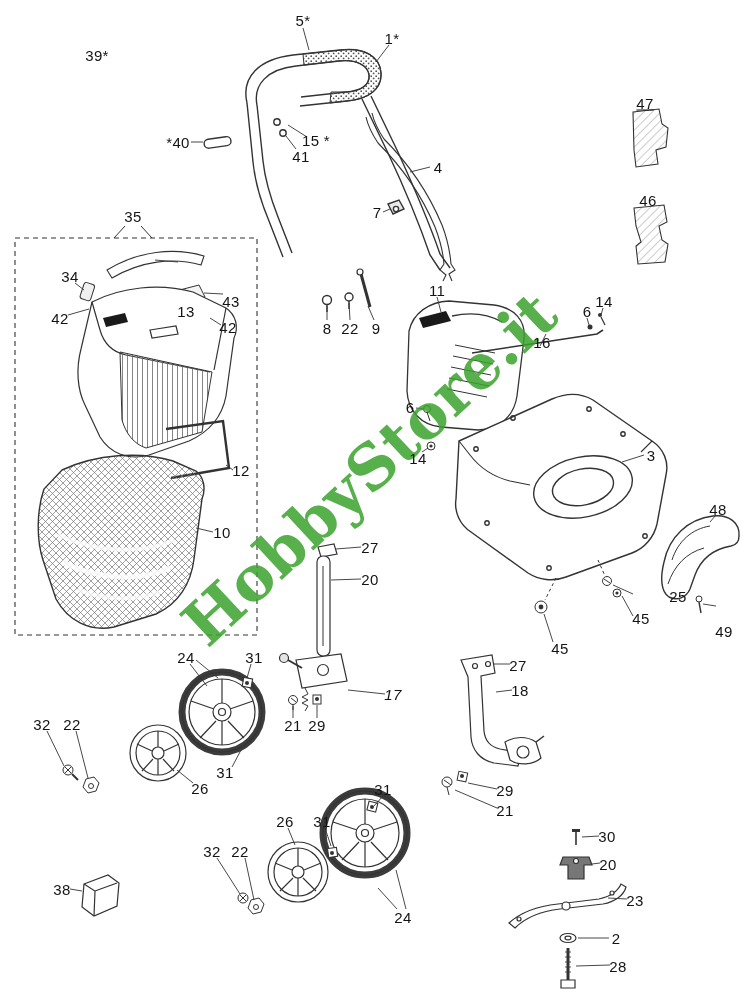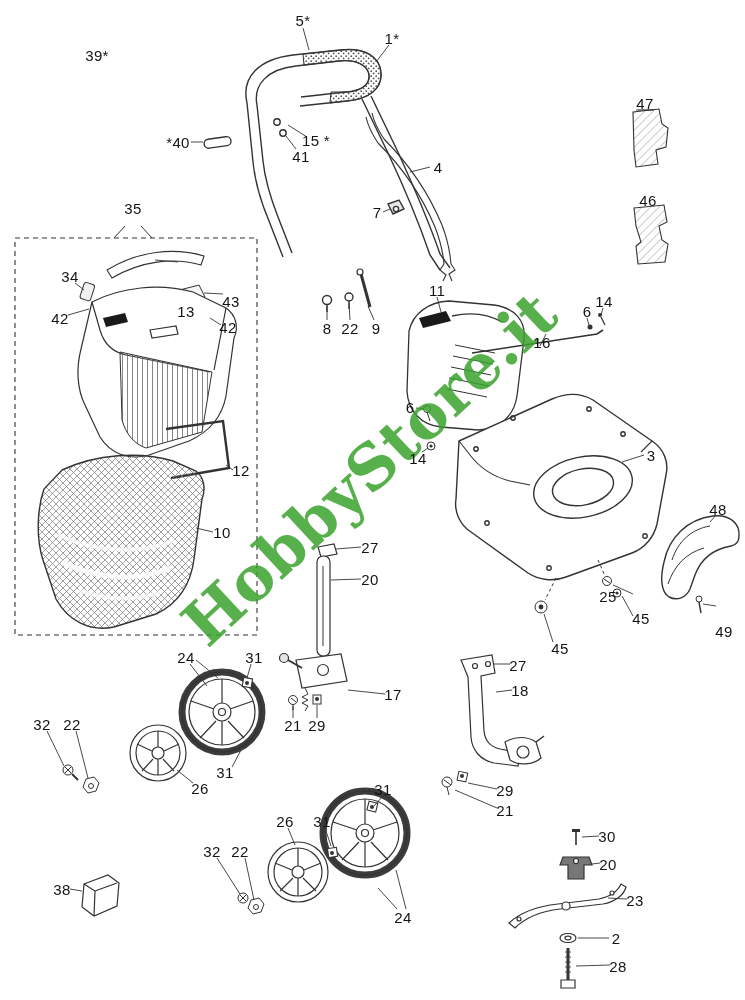--- a/index.html
+++ b/index.html
@@ -330,49 +330,49 @@
       <span class="part-label" style="left: 303px; top: 20px;">5*</span>
       <span class="part-label" style="left: 392px; top: 38px;">1*</span>
       <span class="part-label" style="left: 97px; top: 55px;">39*</span>
       <span class="part-label" style="left: 178px; top: 142px;">*40</span>
       <span class="part-label" style="left: 316px; top: 140px; text-align: center;">15 *</span>
       <span class="part-label" style="left: 301px; top: 156px;">41</span>
       <span class="part-label" style="left: 438px; top: 167px;">4</span>
       <span class="part-label" style="left: 645px; top: 103px; text-decoration: underline;">47</span>
       <span class="part-label" style="left: 377px; top: 212px;">7</span>
       <span class="part-label" style="left: 648px; top: 200px;">46</span>
-      <span class="part-label" style="left: 133px; top: 208px;">35</span>
+      <span class="part-label" style="left: 133px; top: 216px;">35</span>
       <span class="part-label" style="left: 186px; top: 263px; margin-top: 48px;">13</span>
       <span class="part-label" style="left: 70px; top: 276px;">34</span>
       <span class="part-label" style="left: 231px; top: 301px;">43</span>
       <span class="part-label" style="left: 60px; top: 318px;">42</span>
       <span class="part-label" style="left: 228px; top: 327px;">42</span>
       <span class="part-label" style="left: 437px; top: 290px;">11</span>
       <span class="part-label" style="left: 604px; top: 301px;">14</span>
       <span class="part-label" style="left: 587px; top: 311px;">6</span>
       <span class="part-label" style="left: 542px; top: 327px; margin-top: 15px;">16</span>
       <span class="part-label" style="left: 327px; top: 328px;">8</span>
       <span class="part-label" style="left: 350px; top: 328px;">22</span>
       <span class="part-label" style="left: 376px; top: 328px;">9</span>
       <span class="part-label" style="left: 410px; top: 407px;">6</span>
       <span class="part-label" style="left: 418px; top: 458px;">14</span>
       <span class="part-label" style="left: 651px; top: 455px;">3</span>
       <span class="part-label" style="left: 241px; top: 470px;">12</span>
       <span class="part-label" style="left: 222px; top: 532px;">10</span>
       <span class="part-label" style="left: 718px; top: 509px;">48</span>
       <span class="part-label" style="left: 370px; top: 547px;">27</span>
       <span class="part-label" style="left: 370px; top: 579px;">20</span>
-      <span class="part-label" style="left: 608px; top: 596px;">25</span>
+      <span class="part-label" style="left: 678px; top: 596px;">25</span>
       <span class="part-label" style="left: 724px; top: 607px; margin-top: 24px;">49</span>
       <span class="part-label" style="left: 641px; top: 618px;">45</span>
       <span class="part-label" style="left: 560px; top: 648px;">45</span>
       <span class="part-label" style="left: 186px; top: 657px;">24</span>
       <span class="part-label" style="left: 254px; top: 657px;">31</span>
       <span class="part-label" style="left: 518px; top: 665px;">27</span>
-      <span class="part-label" style="left: 393px; top: 694px;">17</span>
+      <span class="part-label" style="left: 393px; top: 694px; font-style: italic;">17</span>
       <span class="part-label" style="left: 520px; top: 690px;">18</span>
       <span class="part-label" style="left: 293px; top: 725px;">21</span>
       <span class="part-label" style="left: 317px; top: 725px;">29</span>
       <span class="part-label" style="left: 42px; top: 724px;">32</span>
       <span class="part-label" style="left: 72px; top: 724px;">22</span>
       <span class="part-label" style="left: 225px; top: 772px;">31</span>
       <span class="part-label" style="left: 200px; top: 788px;">26</span>
       <span class="part-label" style="left: 383px; top: 789px;">31</span>
       <span class="part-label" style="left: 505px; top: 790px;">29</span>
       <span class="part-label" style="left: 505px; top: 810px;">21</span>

